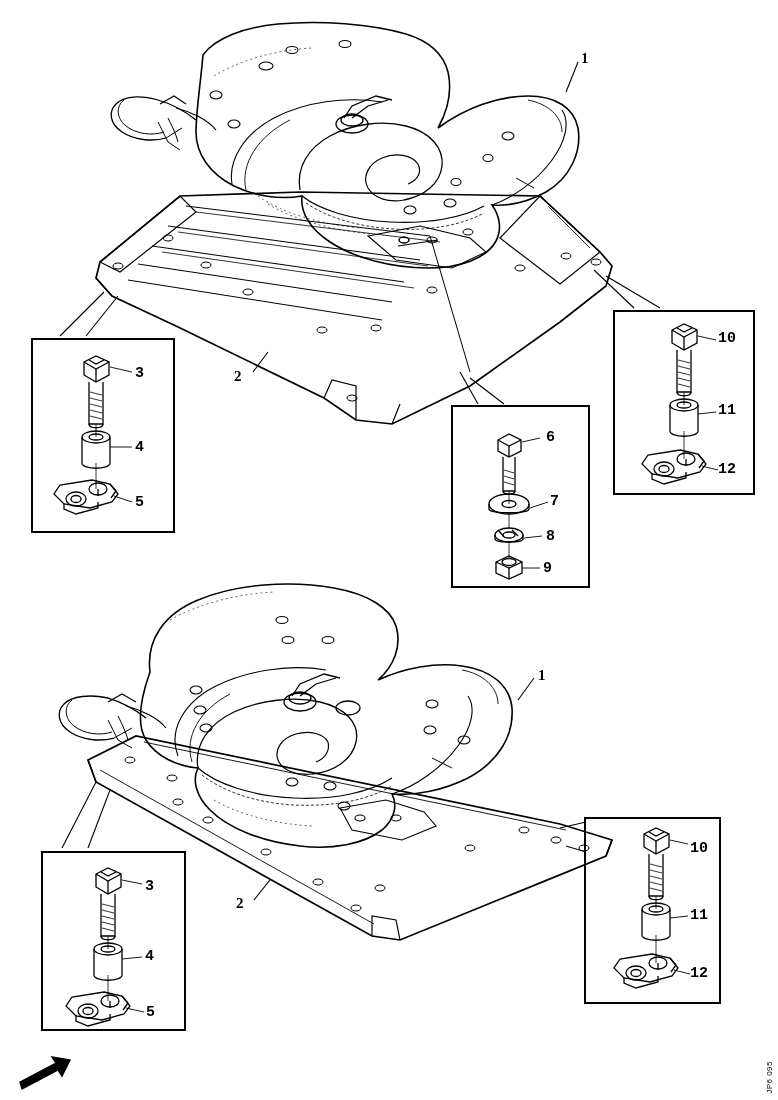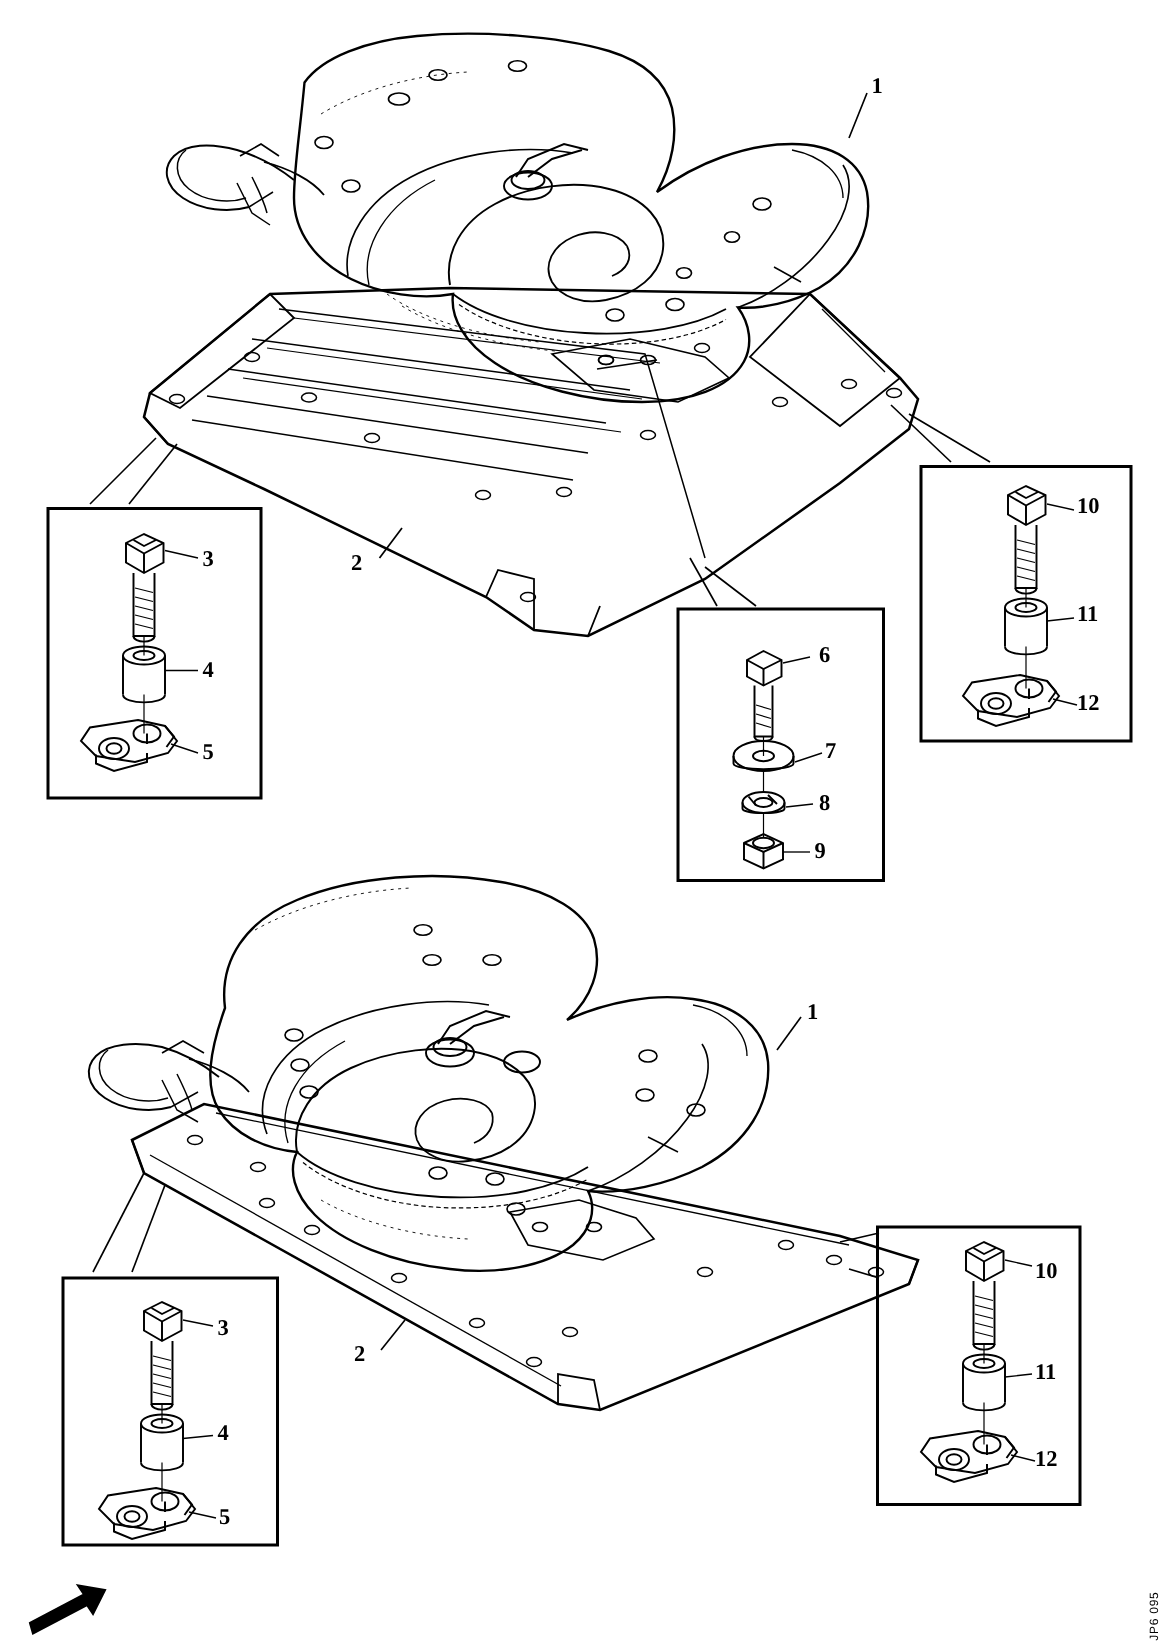--- a/index.html
+++ b/index.html
@@ -12,21 +12,21 @@
   svg.layer{position:absolute;left:0;top:0;width:778px;height:1100px;}
   .callout{
     position:absolute;font-family:"Liberation Serif", serif;
     font-size:15px;font-weight:700;color:#000;line-height:1;
     letter-spacing:0px;user-select:none;
   }
   .detail-box{
     position:absolute;border:2px solid #000;background:transparent;box-sizing:border-box;
   }
   .part-label{
-    position:absolute;font-family:Liberation Serif, serif;
+    position:absolute;font-family:Liberation Mono, monospace;
     font-size:15px;font-weight:700;color:#000;line-height:1;
   }
   .sheet-code{
     position:absolute;right:4px;bottom:6px;
     font-family:"Liberation Sans", sans-serif;font-size:8px;
     letter-spacing:0.5px;color:#000;
     writing-mode:vertical-rl;transform:rotate(180deg);
     transform-origin:center;white-space:nowrap;
   }
 </style>

